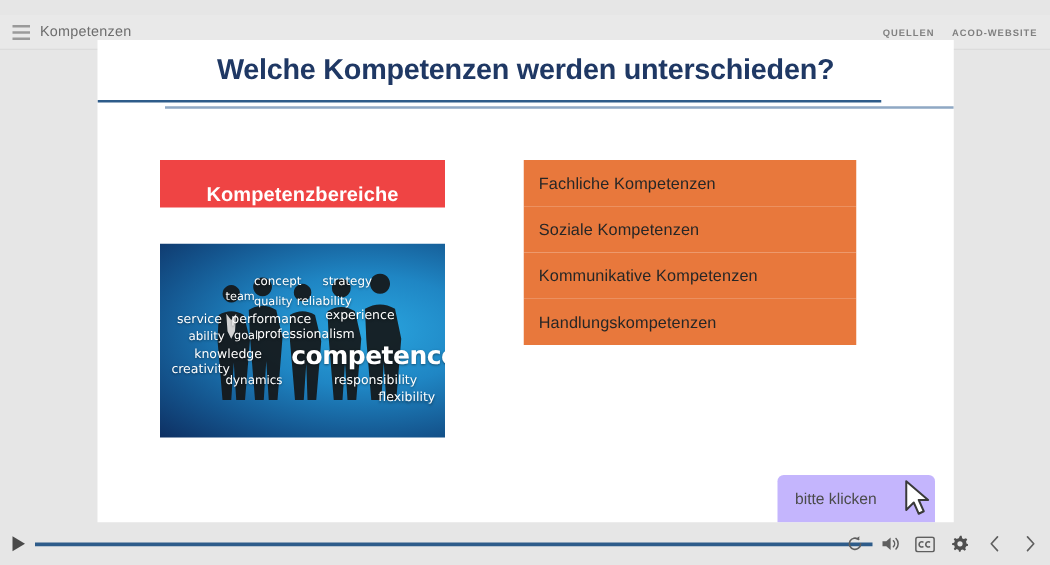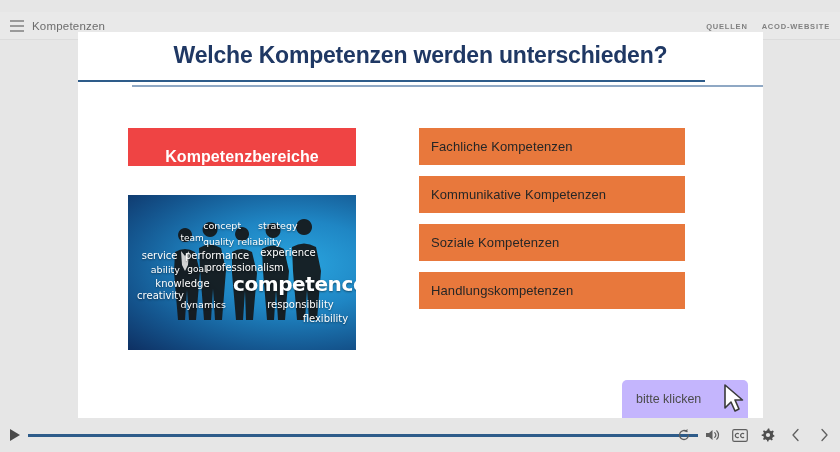--- a/index.html
+++ b/index.html
@@ -168,21 +168,20 @@
   .w-resp       { left: 47%; top: 68%; font-size: 10px; padding-left: 32px; }
   .w-flex       { left: 56%; top: 77%; font-size: 10px; padding-left: 47px; }
 
   
   .chips-orange {
     position: absolute;
     left: 341px; top: 96px;
     width: 266px;
     display: flex;
     flex-direction: column;
-    gap: 11px;
   }
   .chip-orange {
     width: 266px;
     height: 37px;
     background: #e8783c;
     display: flex;
     align-items: center;
     padding-left: 12px;
     cursor: pointer;
   }
@@ -328,24 +327,24 @@
         <span class="w-resp">responsibility</span>
         <span class="w-flex">flexibility</span>
       </div>
     </div>
 
     <div class="chips-orange">
       <div class="chip-orange">
         <span>Fachliche Kompetenzen</span>
       </div>
       <div class="chip-orange">
+        <span>Soziale Kompetenzen</span>
+      </div>
+      <div class="chip-orange">
         <span>Kommunikative Kompetenzen</span>
-      </div>
-      <div class="chip-orange">
-        <span>Soziale Kompetenzen</span>
       </div>
       <div class="chip-orange">
         <span>Handlungskompetenzen</span>
       </div>
     </div>
 
     <div class="tooltip">
       <span>bitte klicken</span>
     </div>
     <svg class="cursor-arrow" viewBox="0 0 22 28">

